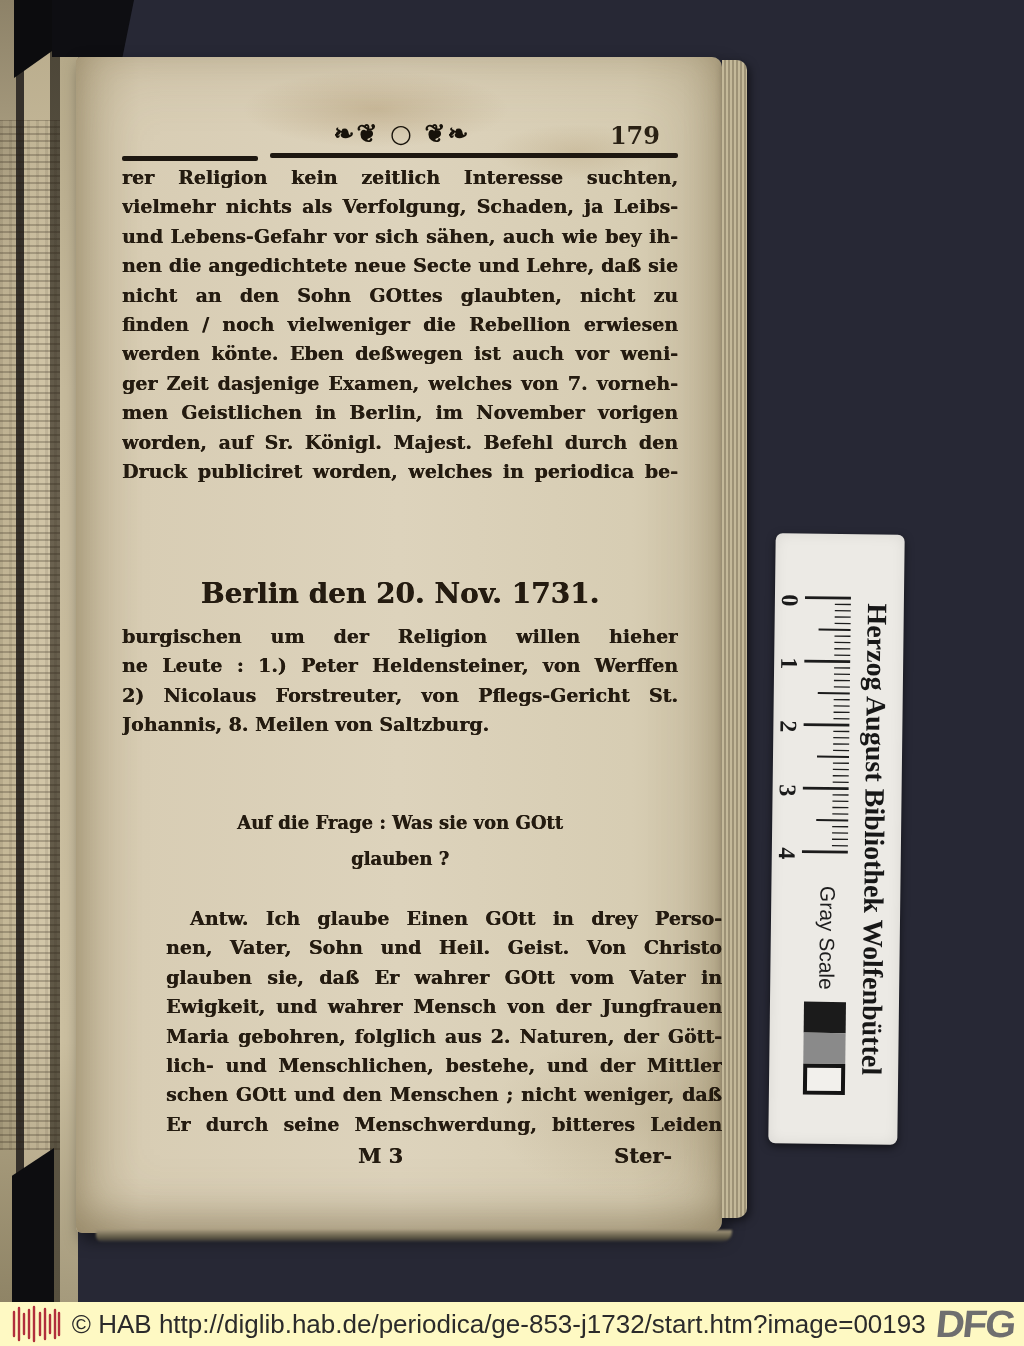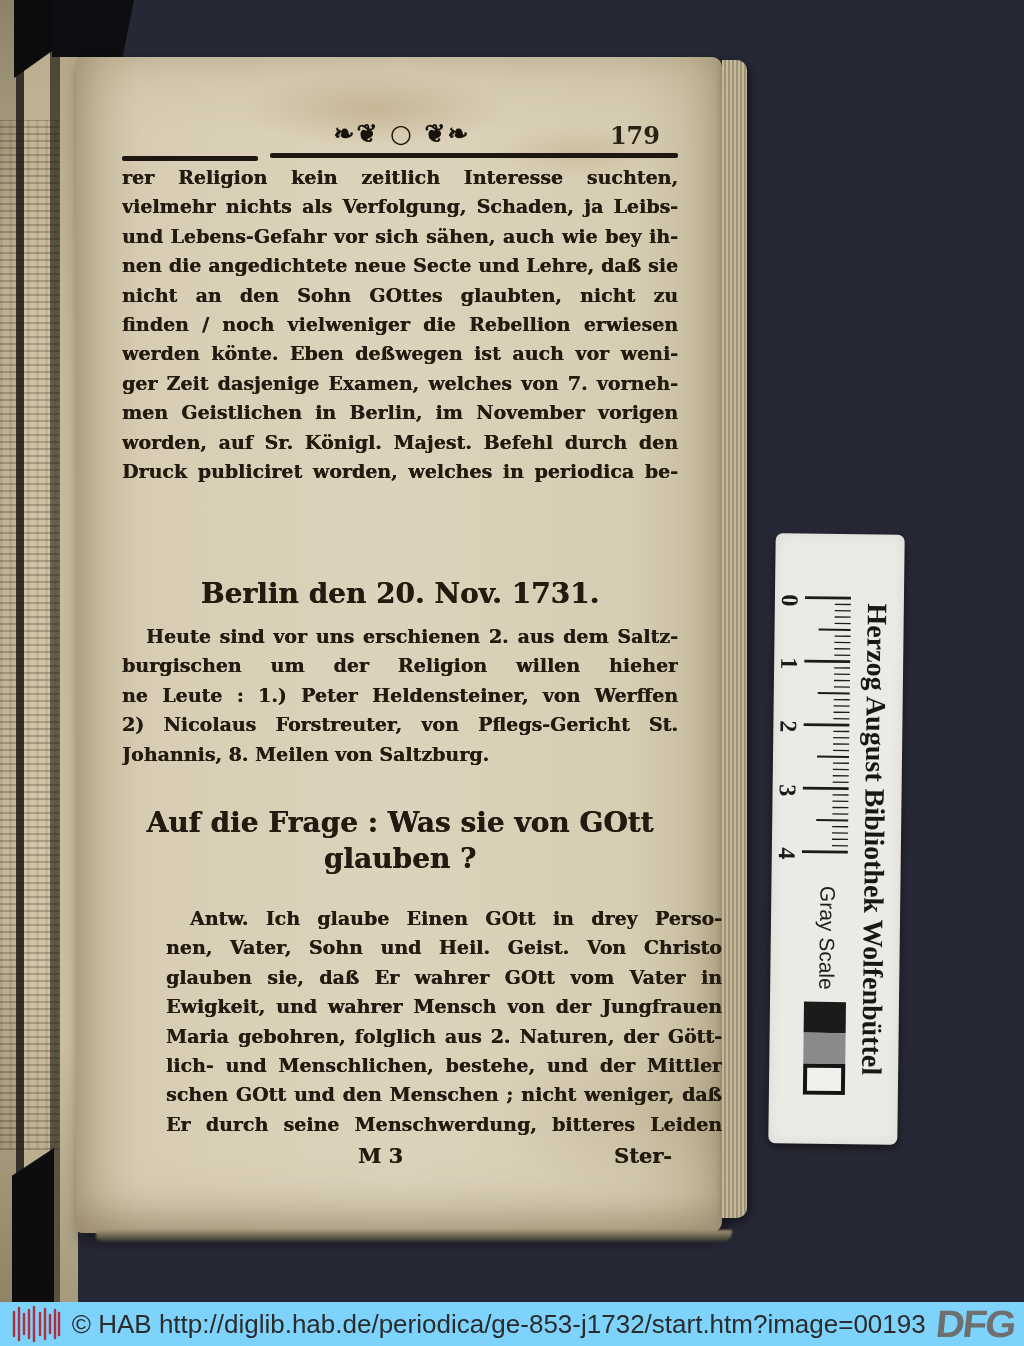--- a/index.html
+++ b/index.html
@@ -50,21 +50,21 @@
   .rule .r2{position:absolute;left:148px;top:0;width:408px;height:5px;background:#1d1710;border-radius:2px;}
 
   .tblock{position:absolute;left:0;width:556px;font-size:19px;font-weight:bold;line-height:29.4px;}
   .tline{text-align:justify;text-align-last:justify;white-space:normal;overflow:hidden;height:29.4px;text-shadow:0.3px 0 0 currentColor;}
   .tline.last{text-align-last:left;}
   .tline.indent{padding-left:24px;width:532px;}
   .p1{top:58px;}
   .p2{top:517px;}
   .p3{top:799px;margin-left:44px;}
   .h-berlin{position:absolute;left:0;top:472px;width:556px;text-align:center;font-size:28px;font-weight:bold;text-shadow:0.4px 0 0 currentColor;}
-  .h-frage{position:absolute;left:0;top:700px;width:556px;text-align:center;font-size:28px;font-weight:bold;line-height:36px;text-shadow:0.4px 0 0 currentColor;}
+  .h-frage{position:absolute;left:0;top:700px;width:556px;text-align:center;font-size:18px;font-weight:bold;line-height:36px;text-shadow:0.4px 0 0 currentColor;}
   .sigrow{position:absolute;left:0;top:1038px;width:556px;font-size:21px;font-weight:bold;}
   .sig{position:absolute;left:236px;top:0;text-shadow:0.3px 0 0 currentColor;}
   .catch{position:absolute;right:6px;top:0;text-shadow:0.3px 0 0 currentColor;}
 
   
   .card{position:absolute;left:772px;top:534px;width:129px;height:610px;background:#eceae5;
     border-radius:7px;transform:rotate(0.7deg);box-shadow:0 3px 8px rgba(0,0,0,.55), inset 0 0 14px rgba(0,0,0,.08);}
   .libname{position:absolute;left:82px;top:8px;height:594px;width:40px;
     writing-mode:vertical-rl;display:flex;align-items:center;justify-content:center;
     font-family:"Liberation Serif", serif;font-weight:bold;font-size:28px;color:#171717;line-height:40px;}
@@ -74,21 +74,21 @@
   .ticks{position:absolute;left:24px;top:0;}
   .grayscale-label{position:absolute;left:44px;top:352px;height:112px;writing-mode:vertical-rl;
     font-family:"Liberation Sans", sans-serif;font-size:21px;color:#1e1e1e;}
   .swatches{position:absolute;left:34px;top:468px;width:42px;}
   .sw{width:42px;height:31px;}
   .sw-black{background:#1b1b1b;}
   .sw-gray{background:#8a8a8a;}
   .sw-white{background:#f2f0ec;border:4px solid #141414;width:34px;height:23px;}
 
   
-  .bottombar{position:absolute;left:0;top:1302px;width:1024px;height:44px;background:#7dd3fc;
+  .bottombar{position:absolute;left:0;top:1302px;width:1024px;height:44px;background:#fef9c3;
     display:flex;align-items:center;padding:0 10px;box-sizing:border-box;
     font-family:"Liberation Sans", sans-serif;}
   .hablogo{width:52px;height:40px;flex:0 0 auto;}
   .copyline{flex:1;text-align:center;font-size:26px;color:#2b2b2b;letter-spacing:0px;}
   .dfg{flex:0 0 auto;font-size:40px;font-weight:900;color:#6f6f6f;
     transform:skewX(-6deg) scaleY(.95);letter-spacing:-2px;font-family:"Liberation Sans", sans-serif;}
 </style>
 </head>
 <body>
 
@@ -126,21 +126,20 @@
       <div class="tline">werden könte.  Eben deßwegen ist auch vor weni-</div>
       <div class="tline">ger Zeit dasjenige Examen, welches von 7. vorneh-</div>
       <div class="tline">men Geistlichen in Berlin, im November vorigen</div>
       <div class="tline">worden, auf Sr. Königl. Majest. Befehl durch den</div>
       <div class="tline">Druck publiciret worden, welches in periodica be-</div>
     </div>
 
     <div class="h-berlin">Berlin den 20. Nov. 1731.</div>
 
     <div class="tblock p2">
-      <div class="tline indent">Heute sind vor uns erschienen 2. aus dem Saltz-</div>
       <div class="tline">burgischen um der Religion willen hieher gekomme-</div>
       <div class="tline">ne Leute : 1.) Peter Heldensteiner, von Werffen</div>
       <div class="tline">2) Nicolaus Forstreuter, von Pflegs-Gericht St.</div>
       <div class="tline last">Johannis, 8. Meilen von Saltzburg.</div>
     </div>
 
     <div class="h-frage">
       <div>Auf die Frage :  Was sie von GOtt</div>
       <div>glauben ?</div>
     </div>

